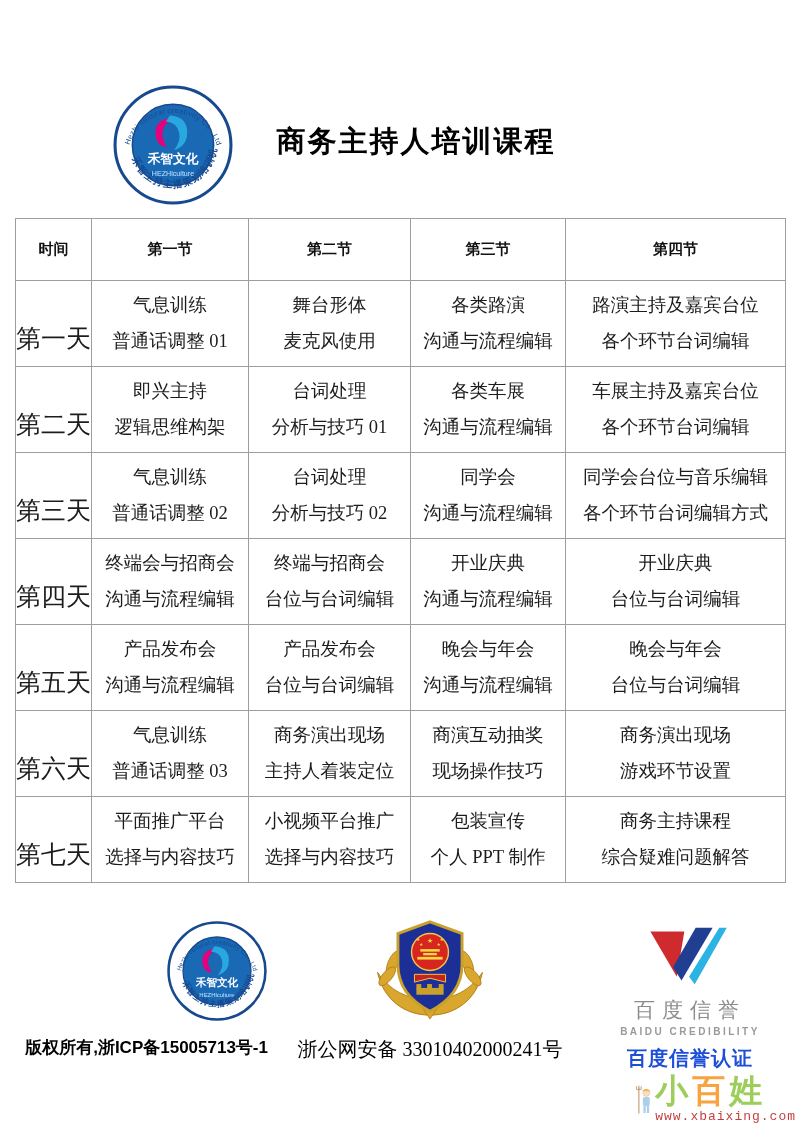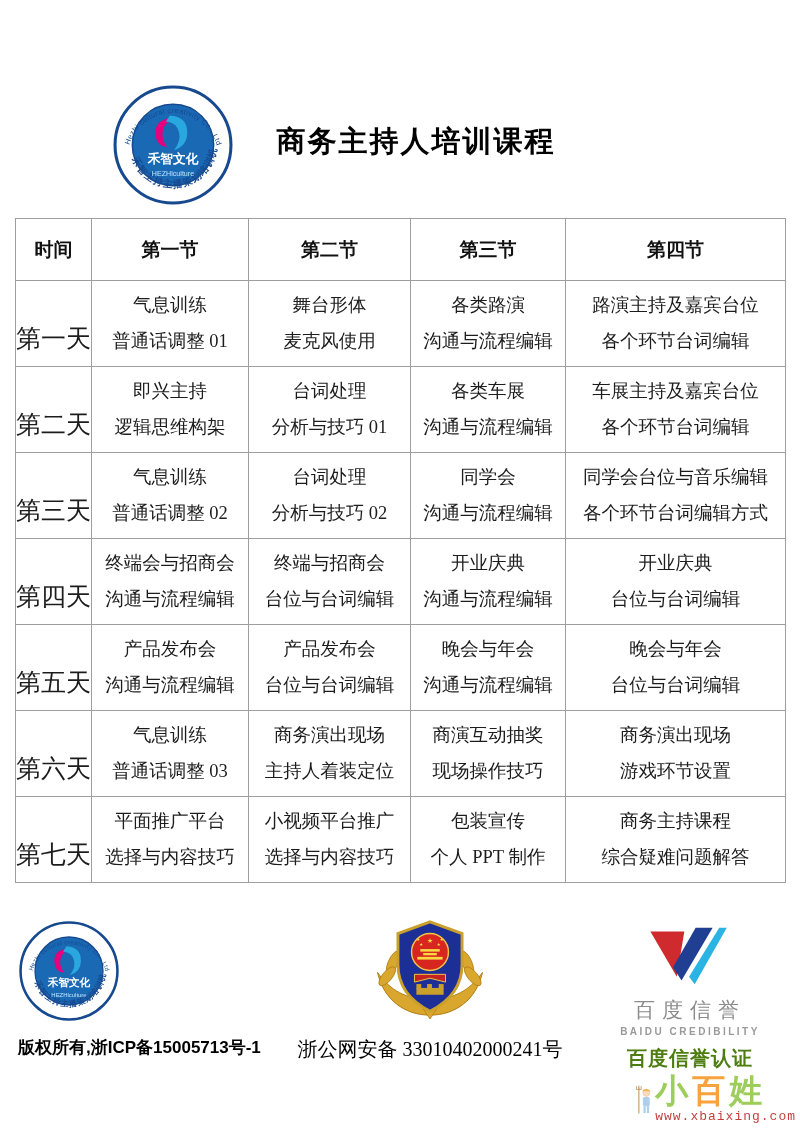--- a/index.html
+++ b/index.html
@@ -14,45 +14,45 @@
   .page-title {
     position:absolute; left:0; top:122px; width:800px; text-align:center;
     font-size:29px; font-weight:bold; color:#000; letter-spacing:2px;margin-left:16px;
   }
   
   table.course {
     position:absolute; left:15px; top:218px; width:770px;
     border-collapse:collapse; table-layout:fixed;
   }
   table.course td, table.course th { border:1px solid #9e9e9e; padding:0; vertical-align:middle; }
-  table.course th { height:62px; font-size:19px; font-weight:bold; color:#111; text-align:center; }
+  table.course th { height:62px; font-size:15px; font-weight:bold; color:#111; text-align:center; }
   table.course td { height:85px; }
   .two-line {
     height:85px; display:flex; flex-direction:column; justify-content:space-evenly;
     align-items:center; text-align:center;
   }
   .cline { display:block; font-size:18.5px; color:#1c1c1c; line-height:1.15; white-space:nowrap; }
   .spacer-line { display:block; height:1.15em; }
   .day-label { font-size:25px; }
   
   .footer { position:absolute; left:0; top:912px; width:800px; height:160px; }
-  .f-left  { position:absolute; left:18px;  top:0; width:250px; text-align:left; }
+  .f-left  { position:absolute; left:18px;  top:0; width:250px; text-align:right; }
   .f-mid   { position:absolute; left:285px; top:0; width:290px; text-align:center; }
   .f-right { position:absolute; left:595px; top:0; width:190px; text-align:center; }
   .logo-small { width:102px; height:102px; display:inline-block; margin-top:8px; }
   .badge-svg  { width:118px; height:102px; display:inline-block; margin-top:6px; }
   .icp-text   { margin-top:10px; font-size:17px; font-weight:bold; color:#000;
                 font-family:"Liberation Sans",sans-serif; white-space:nowrap; }
   .police-text{ margin-top:12px; font-size:20px; font-weight:normal; color:#000; white-space:nowrap; }
   .baidu-v { width:96px; height:66px; display:inline-block; margin-top:12px; }
   .baidu-cn { font-size:21px; color:#8c8c8c; letter-spacing:7px; margin-top:2px;
               font-family:"Liberation Sans",sans-serif; }
   .baidu-en { font-size:10px; color:#9a9a9a; letter-spacing:2.5px; margin-top:2px;
               font-family:"Liberation Sans",sans-serif;font-weight:bold; }
-  .baidu-cert { font-size:20px; font-weight:bold; color:#4d7c0f; margin-top:8px; letter-spacing:1px; }
+  .baidu-cert { font-size:20px; font-weight:bold; color:#1d4ed8; margin-top:8px; letter-spacing:1px; }
   
   .watermark { position:absolute; right:4px; bottom:4px; width:160px; height:62px; opacity:.85; }
   .wm-row { display:flex; align-items:flex-start; }
   .wm-man { width:30px; height:56px; }
   .wm-text { margin-left:2px; }
   .wm-name { font-size:33px; font-weight:bold; line-height:1.1; letter-spacing:4px;
              font-family:Liberation Sans, sans-serif; }
   .wm-c0, .wm-c2 { color:#8cc63f; }
   .wm-c1 { color:#f7941d; }
   .wm-url { font-size:13px; color:#b91c1c; letter-spacing:1px;

